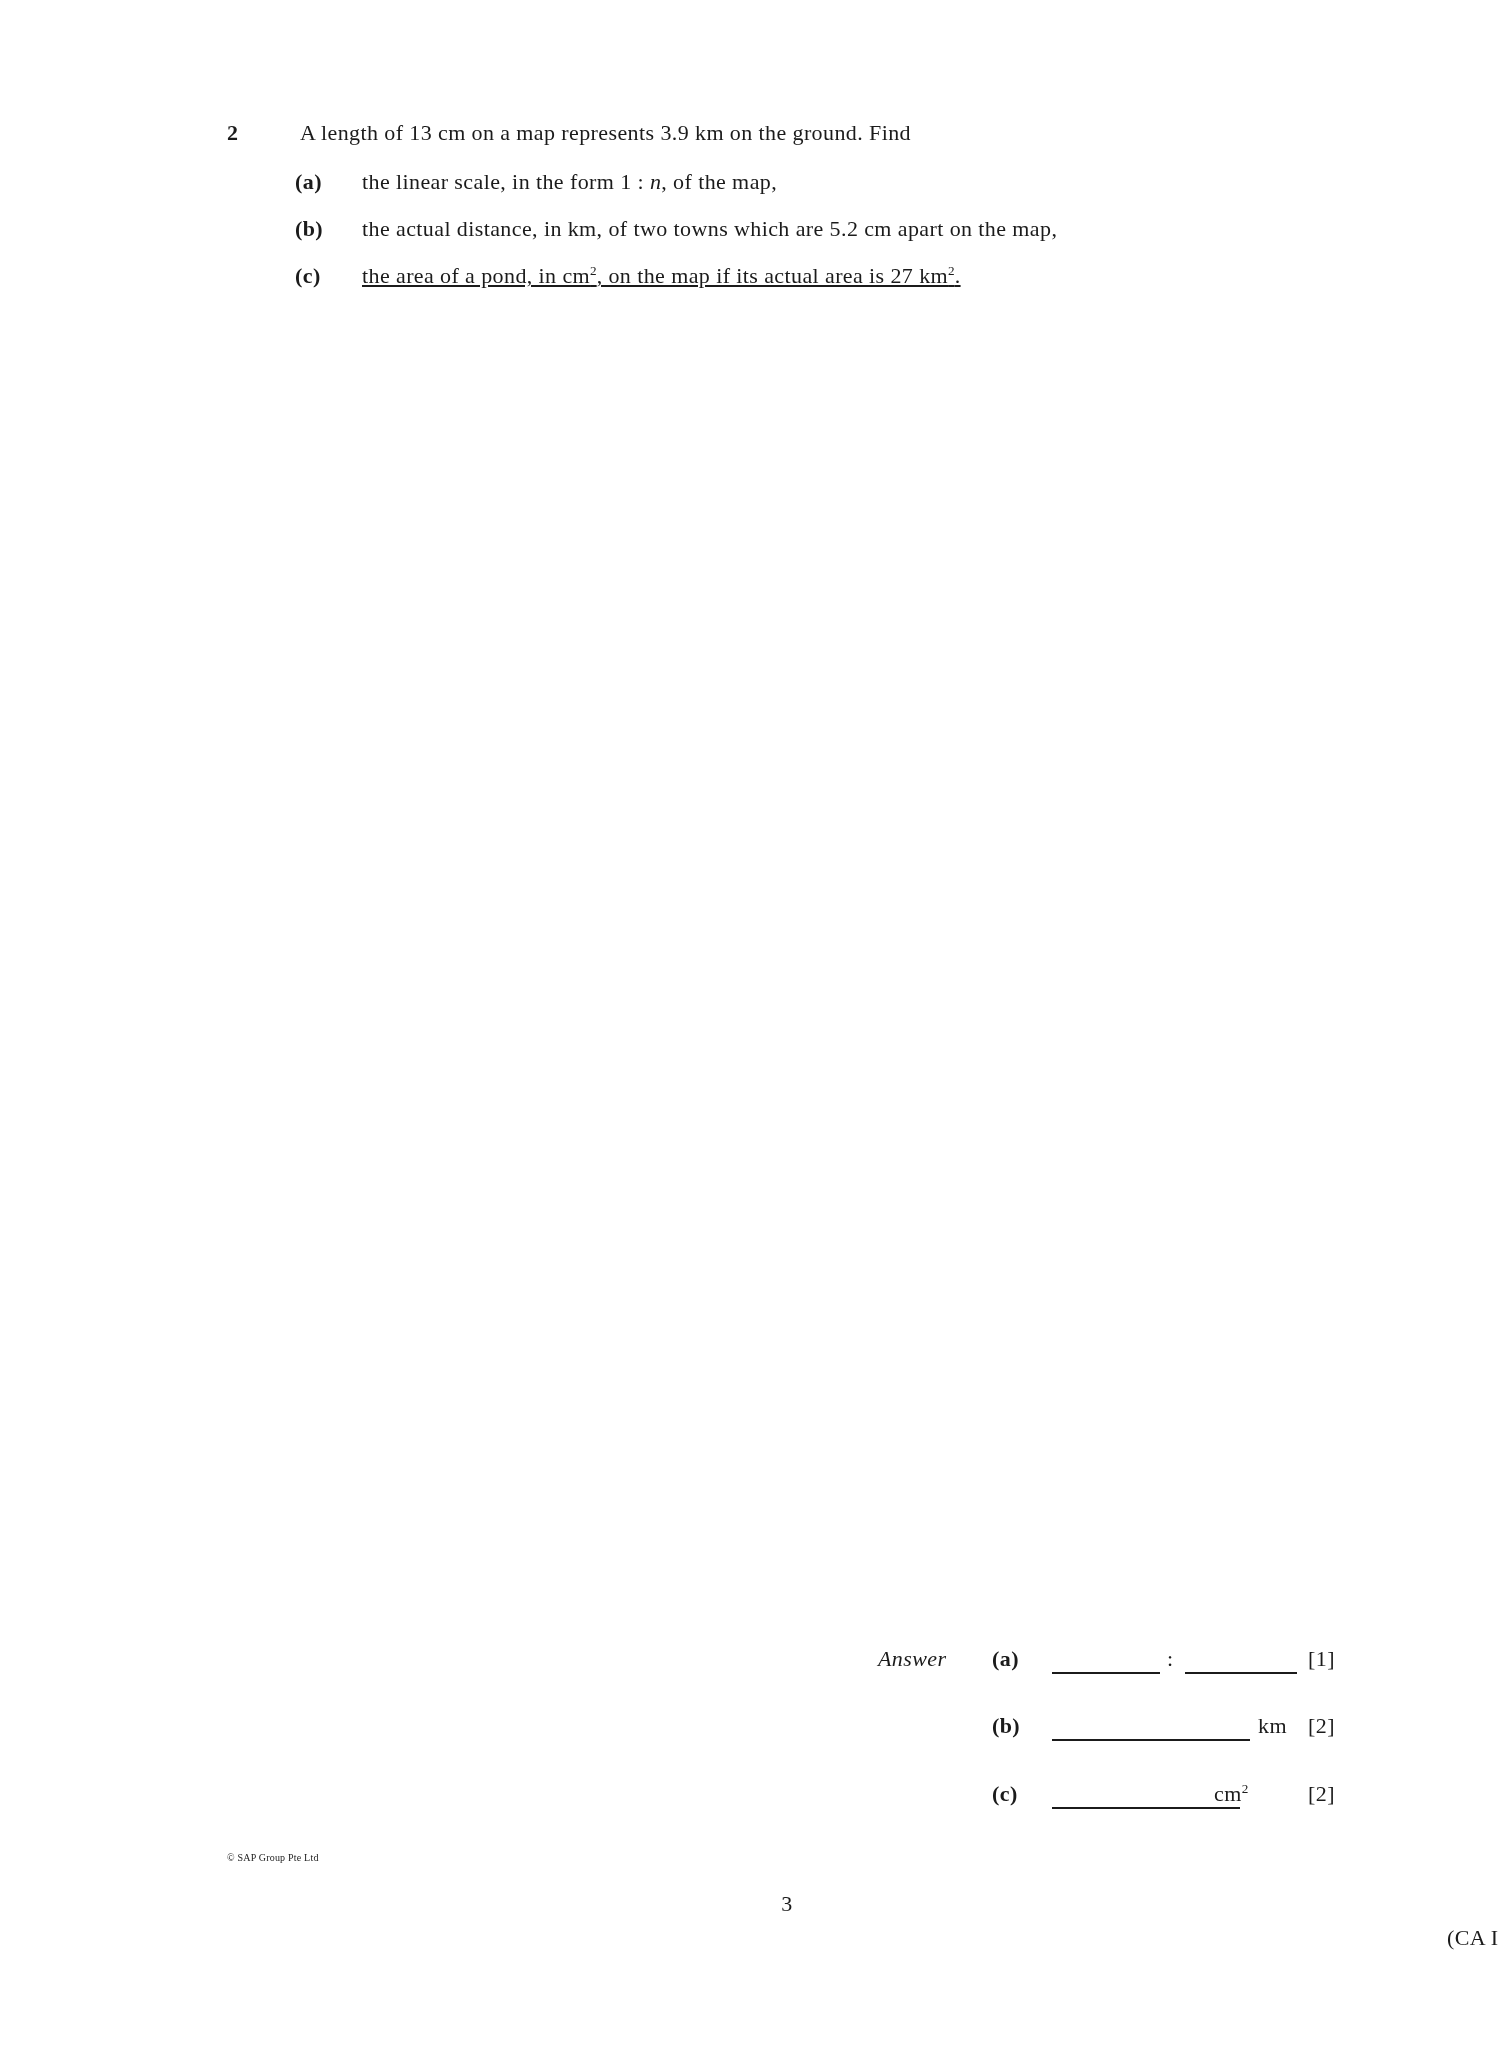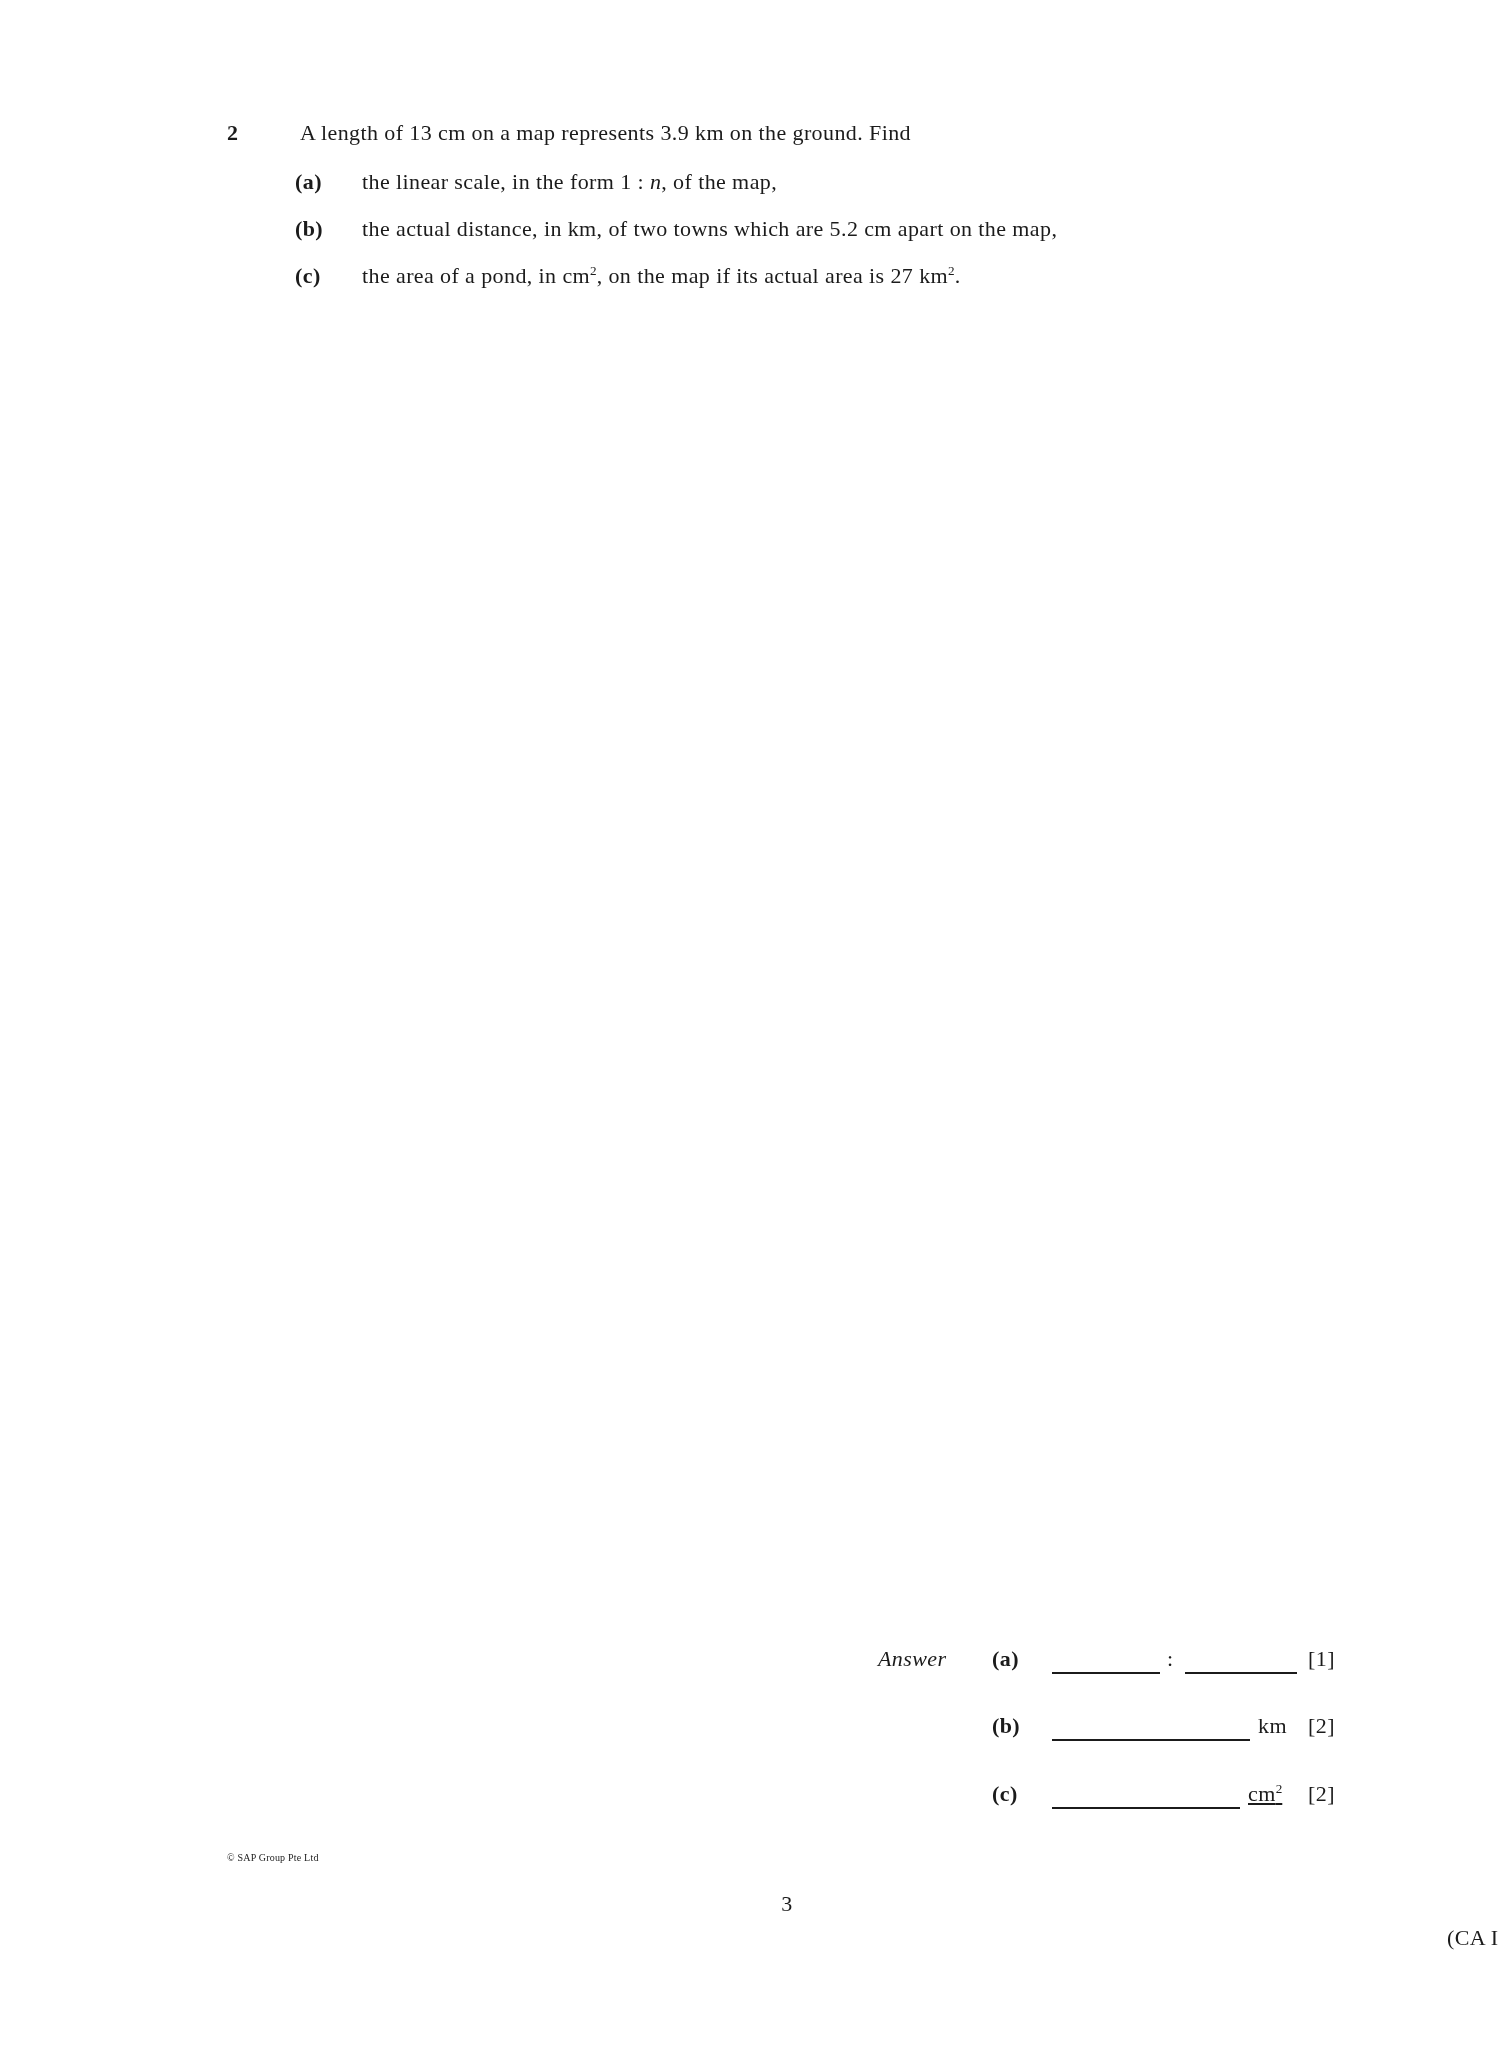--- a/index.html
+++ b/index.html
@@ -24,21 +24,21 @@
   
   .q-intro { left: 190px; top: 120px; }
   .q-num {
     display: inline-block;
     width: 73px;
     font-weight: bold;
   }
   .q-part { left: 258px; }
   .q-part-a { top: 169px; }
   .q-part-b { top: 216px; }
-  .q-part-c { top: 263px; }
+  .q-part-c { top: 263px; text-decoration: underline; }
   .p-label {
     display: inline-block;
     width: 67px;
     font-weight: bold;
   }
   .var-italic { font-style: italic; }
   sup.sq {
     font-size: 0.6em;
     vertical-align: super;
     letter-spacing: 0;
@@ -55,21 +55,21 @@
     top: 0;
     height: 26px;
     border-bottom: 2px solid #1b1b1b;
   }
   .blank-a1 { left: 1015px; width: 108px; }
   .blank-a2 { left: 1148px; width: 112px; }
   .blank-b  { left: 1015px; width: 198px; }
   .blank-c  { left: 1015px; width: 188px; }
   .sep-colon { left: 1130px; top: 0; }
   .unit-b { left: 1221px; top: 0; }
-  .unit-c { left: 1211px; top: 0; text-decoration: underline; }
+  .unit-c { left: 1177px; top: 0; }
   .marks { left: 1271px; top: 0; }
 
   
   .copyright {
     left: 190px;
     top: 1852px;
     font-size: 10px;
     letter-spacing: 0.2px;
   }
   .page-number {

